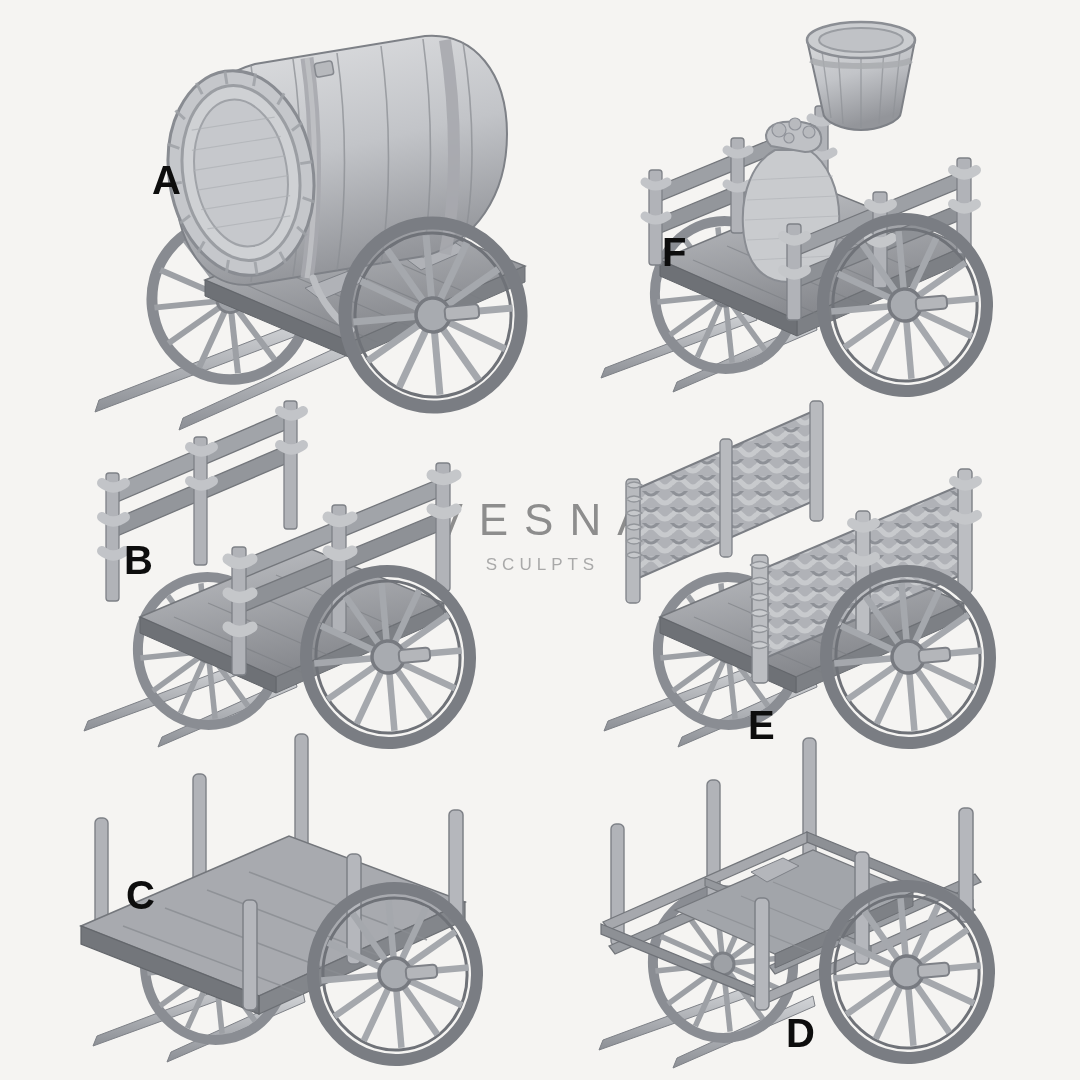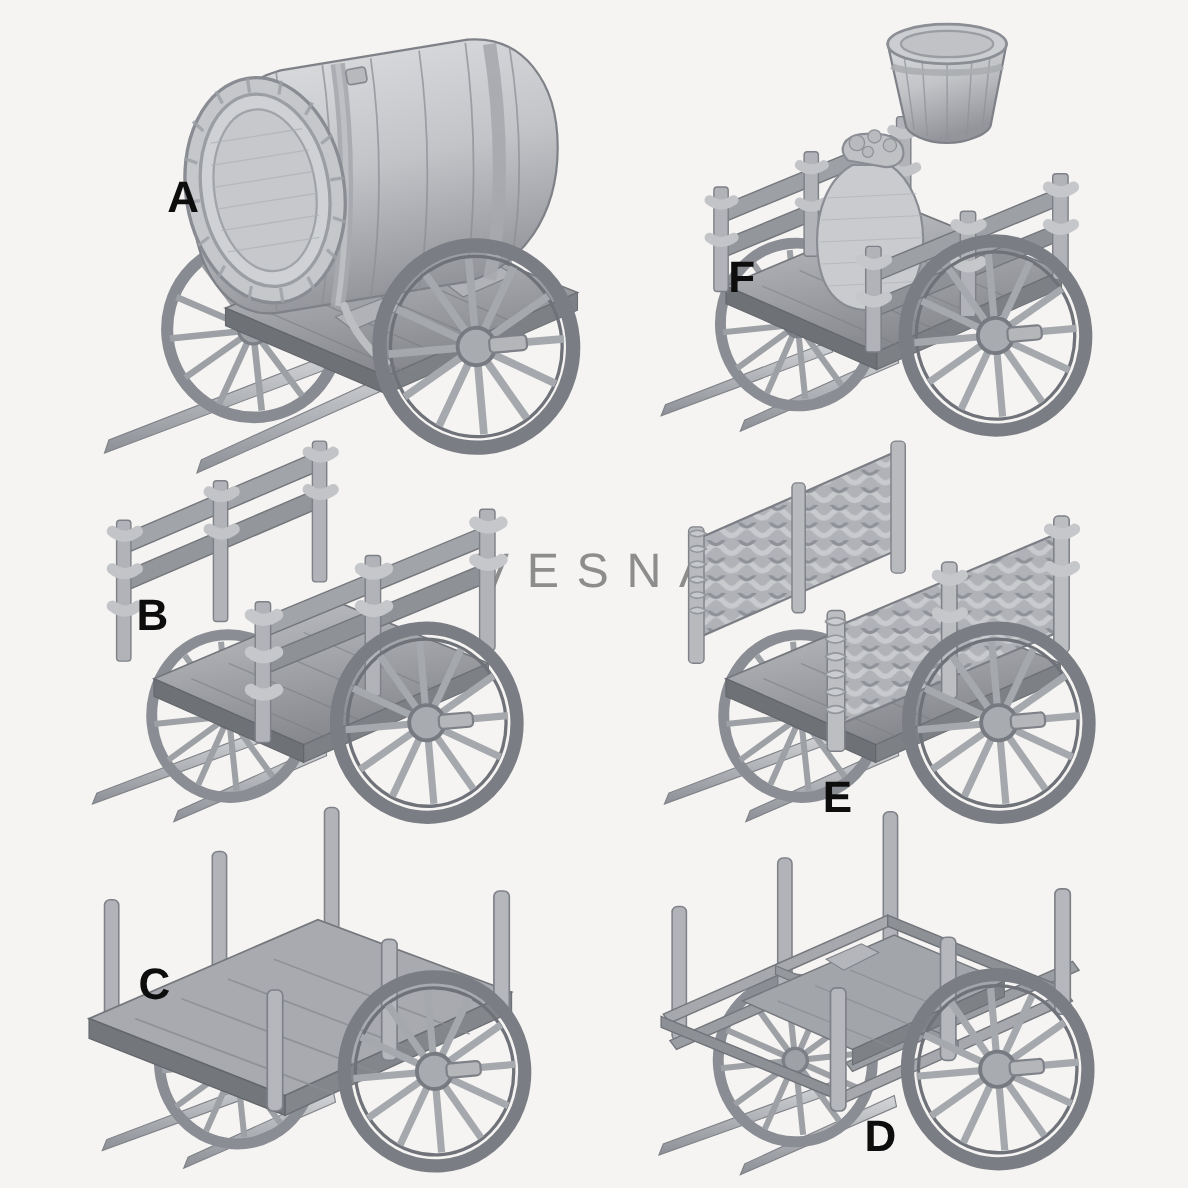--- a/index.html
+++ b/index.html
@@ -61,20 +61,21 @@
 
   svg{display:block;overflow:visible;}
 </style>
 </head>
 <body>
 
 <div id="sheet">
 
   <div id="watermark">
     <span class="wm-main">VESNA</span>
+    <span class="wm-sub">SCULPTS</span>
   </div>
 
   <div class="cart-cell" style="left:55px;top:30px;">
     <svg width="640" height="400" viewBox="0 0 640 400">
       <defs>
         <linearGradient id="gBarrel" x1="0" y1="0" x2="0.3" y2="1">
           <stop offset="0%" stop-color="#e0e1e3"></stop>
             <stop offset="55%" stop-color="#c2c4c8"></stop>
             <stop offset="100%" stop-color="#93959a"></stop>
         </linearGradient>

